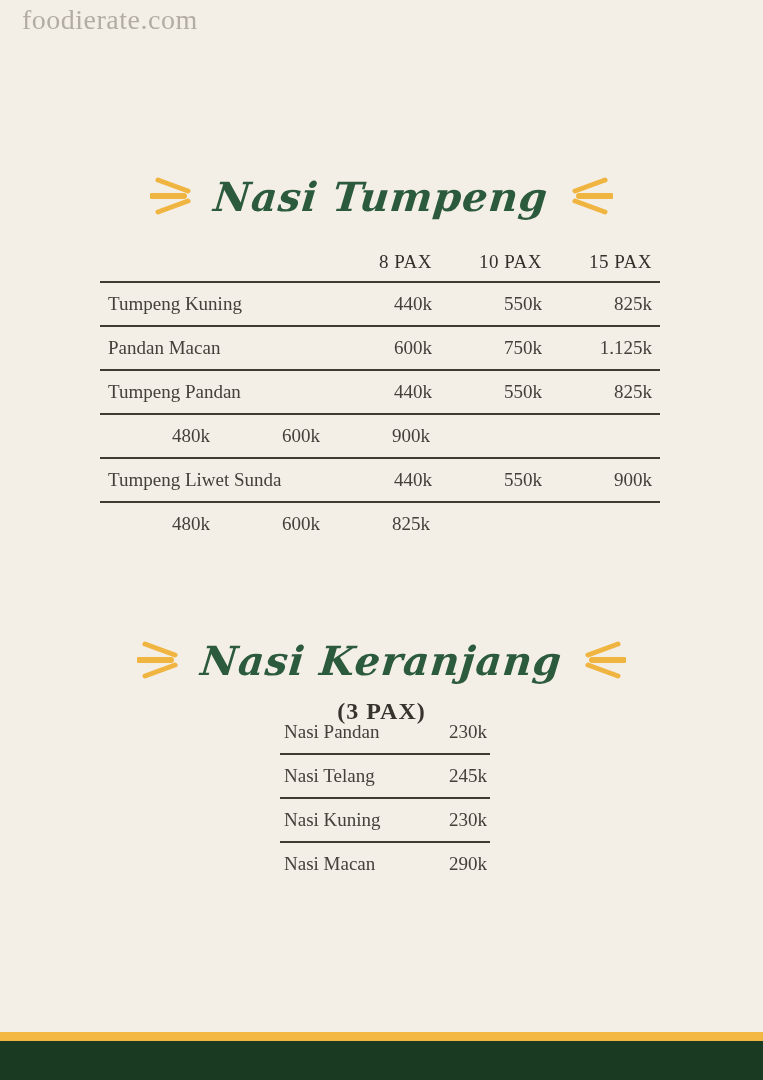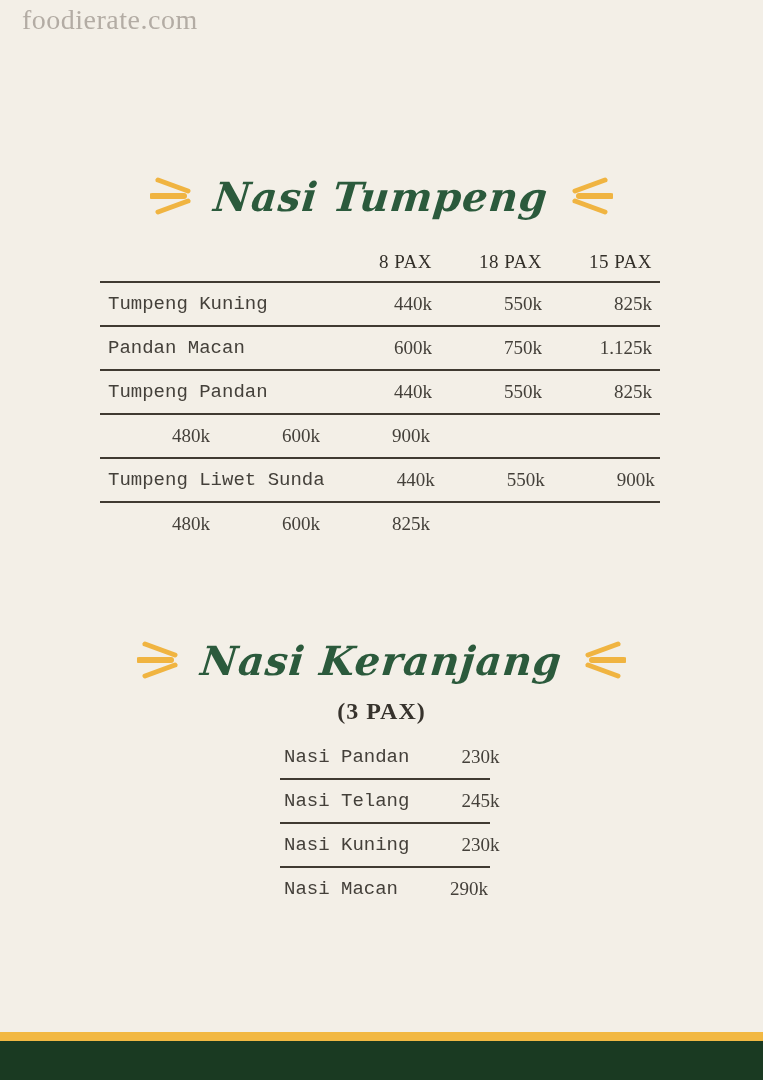--- a/index.html
+++ b/index.html
@@ -27,30 +27,30 @@
     white-space:nowrap;transform:skewX(-6deg);
   }
   .rays{flex:0 0 auto;display:block;}
   .subtitle{
     position:absolute;top:698px;left:0;width:763px;text-align:center;
     font-size:24px;font-weight:700;color:#37332d;letter-spacing:1px;
   }
   
   .menu-table{position:absolute;}
   .table-1{top:243px;left:100px;width:560px;}
-  .table-2{top:736px;left:280px;width:210px;}
+  .table-2{top:711px;left:280px;width:210px;}
   .t-row{
     display:flex;align-items:center;height:42px;
     border-bottom:2px solid #403a31;
     font-size:19px;color:#44403a;
   }
   .t-row:last-child{border-bottom:none;}
   .t-head{height:38px;font-weight:400;color:#34302a;letter-spacing:0.5px;}
   .t-head .cell-name{font-weight:700;}
-  .cell-name{flex:1;text-align:left;padding-left:8px;white-space:nowrap;font-family:Liberation Mono, monospace;}
+  .cell-name{flex:1;text-align:left;padding-left:8px;white-space:nowrap;}
   .cell-price{flex:0 0 110px;text-align:right;white-space:nowrap;}
   .table-1 .t-row{padding-right:8px;}
   .table-2 .cell-name{padding-left:4px;}
   .table-2 .cell-price{flex:0 0 90px;padding-right:3px;}
   
   .footer-yellow{position:absolute;left:0;top:1032px;width:763px;height:9px;background:#f2b843;}
   .footer-green{position:absolute;left:0;top:1041px;width:763px;height:39px;background:#1a3a22;}
 </style>
 </head>
 <body>
@@ -68,21 +68,21 @@
     <path d="M38 5 L8 16" stroke="#f0b441" stroke-width="5" stroke-linecap="round" fill="none"></path>
     <path d="M44 21 L12 21" stroke="#f0b441" stroke-width="6" stroke-linecap="round" fill="none"></path>
     <path d="M38 37 L8 26" stroke="#f0b441" stroke-width="5" stroke-linecap="round" fill="none"></path>
   </svg>
 </div>
 
 <div class="menu-table table-1">
   <div class="t-row t-head">
     <div class="cell-name"></div>
     <div class="cell-price">8 PAX</div>
-    <div class="cell-price">18 PAX</div>
+    <div class="cell-price">10 PAX</div>
     <div class="cell-price">15 PAX</div>
   </div>
   <div class="t-row">
     <div class="cell-name">Tumpeng Kuning</div>
     <div class="cell-price">440k</div>
     <div class="cell-price">550k</div>
     <div class="cell-price">825k</div>
   </div>
   <div class="t-row">
     <div class="cell-name">Pandan Macan</div>

